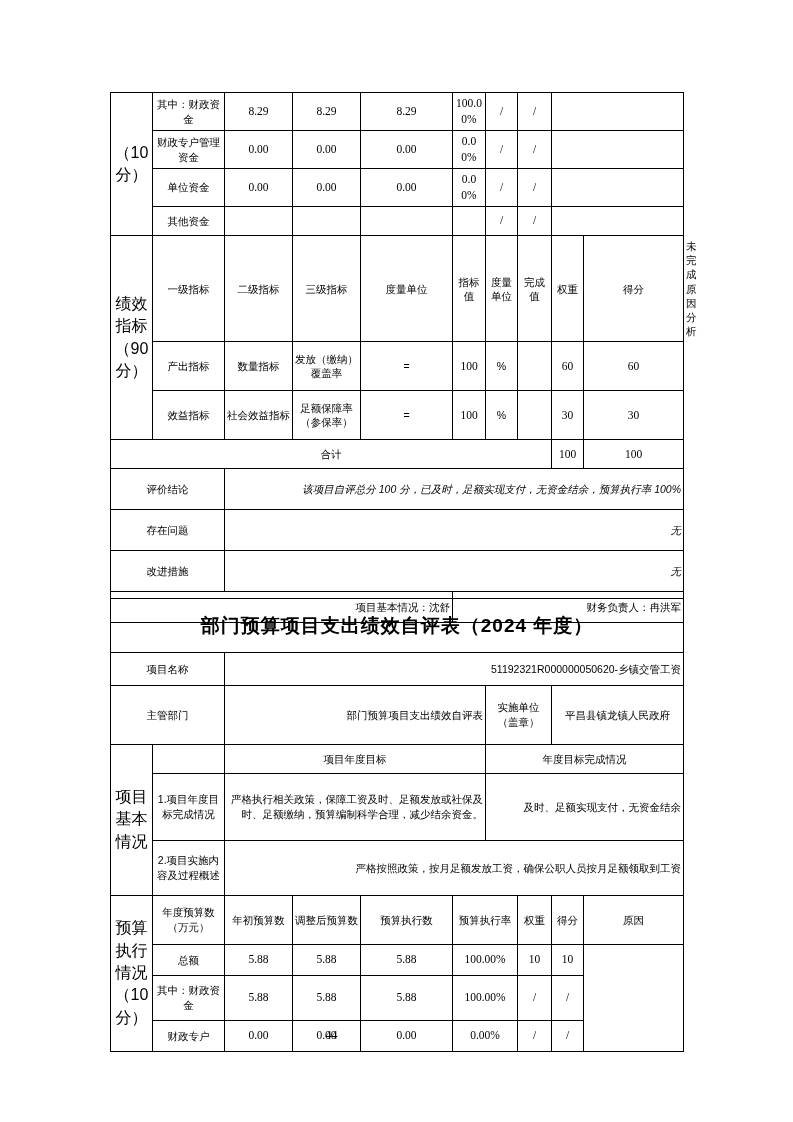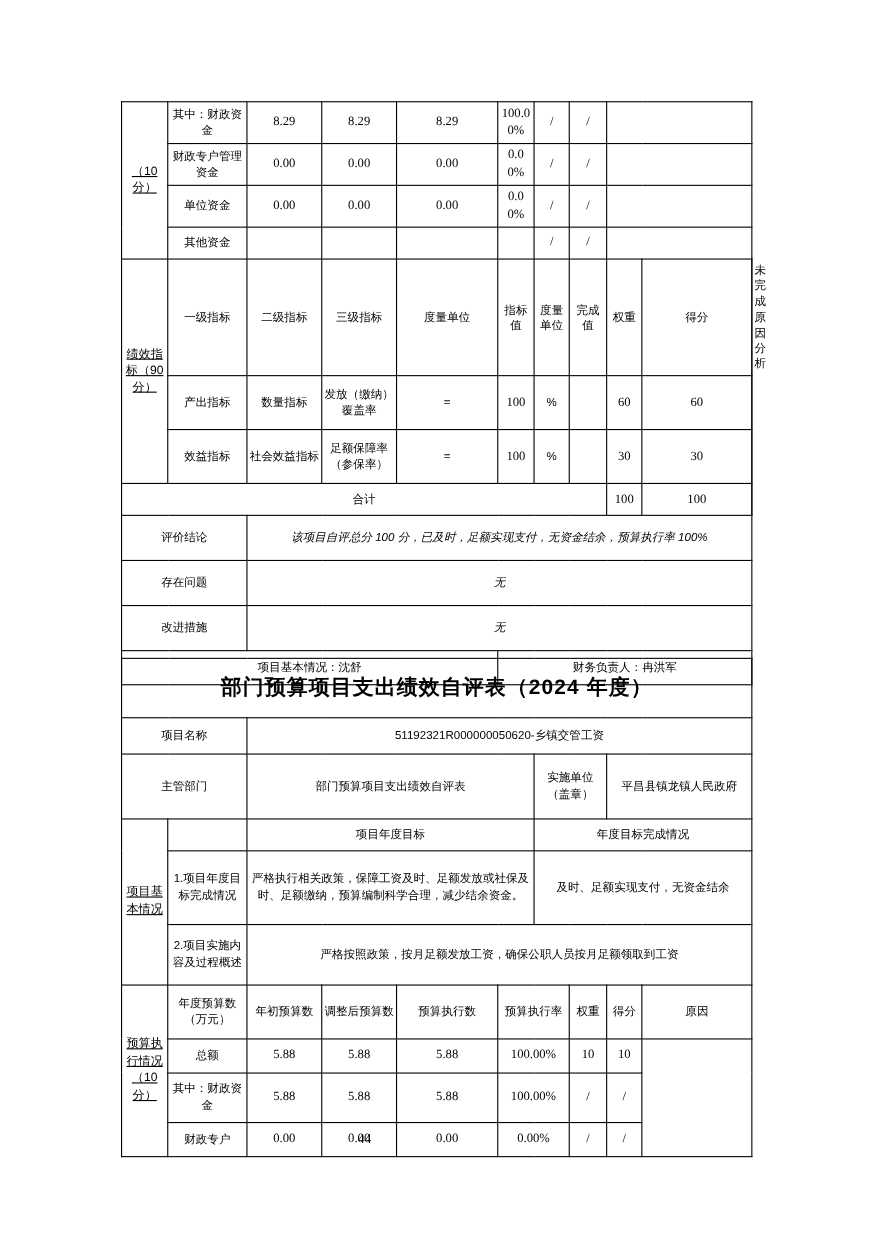--- a/index.html
+++ b/index.html
@@ -34,31 +34,30 @@
   td {
     border: 1px solid #000000;
     font-size: 10.5px;
     line-height: 1.35;
     text-align: center;
     vertical-align: middle;
     padding: 3px 2px;
     word-break: break-all;
   }
   td.left {
-    text-align: center;
+    text-align: right;
     padding-left: 2px;
   }
   td.num {
     font-family: "Liberation Serif", serif;
     font-size: 11.5px;
   }
   .vert-label {
-    font-size: 11px;
+    font-size: 16px;
     line-height: 1.4;
-    text-decoration: underline;
   }
   
   #table-top td { height: 22px; }
   .italic-note {
     font-style: italic;
     font-size: 10.5px;
   }
   
   .doc-title {
     font-family: "Liberation Sans", sans-serif;

